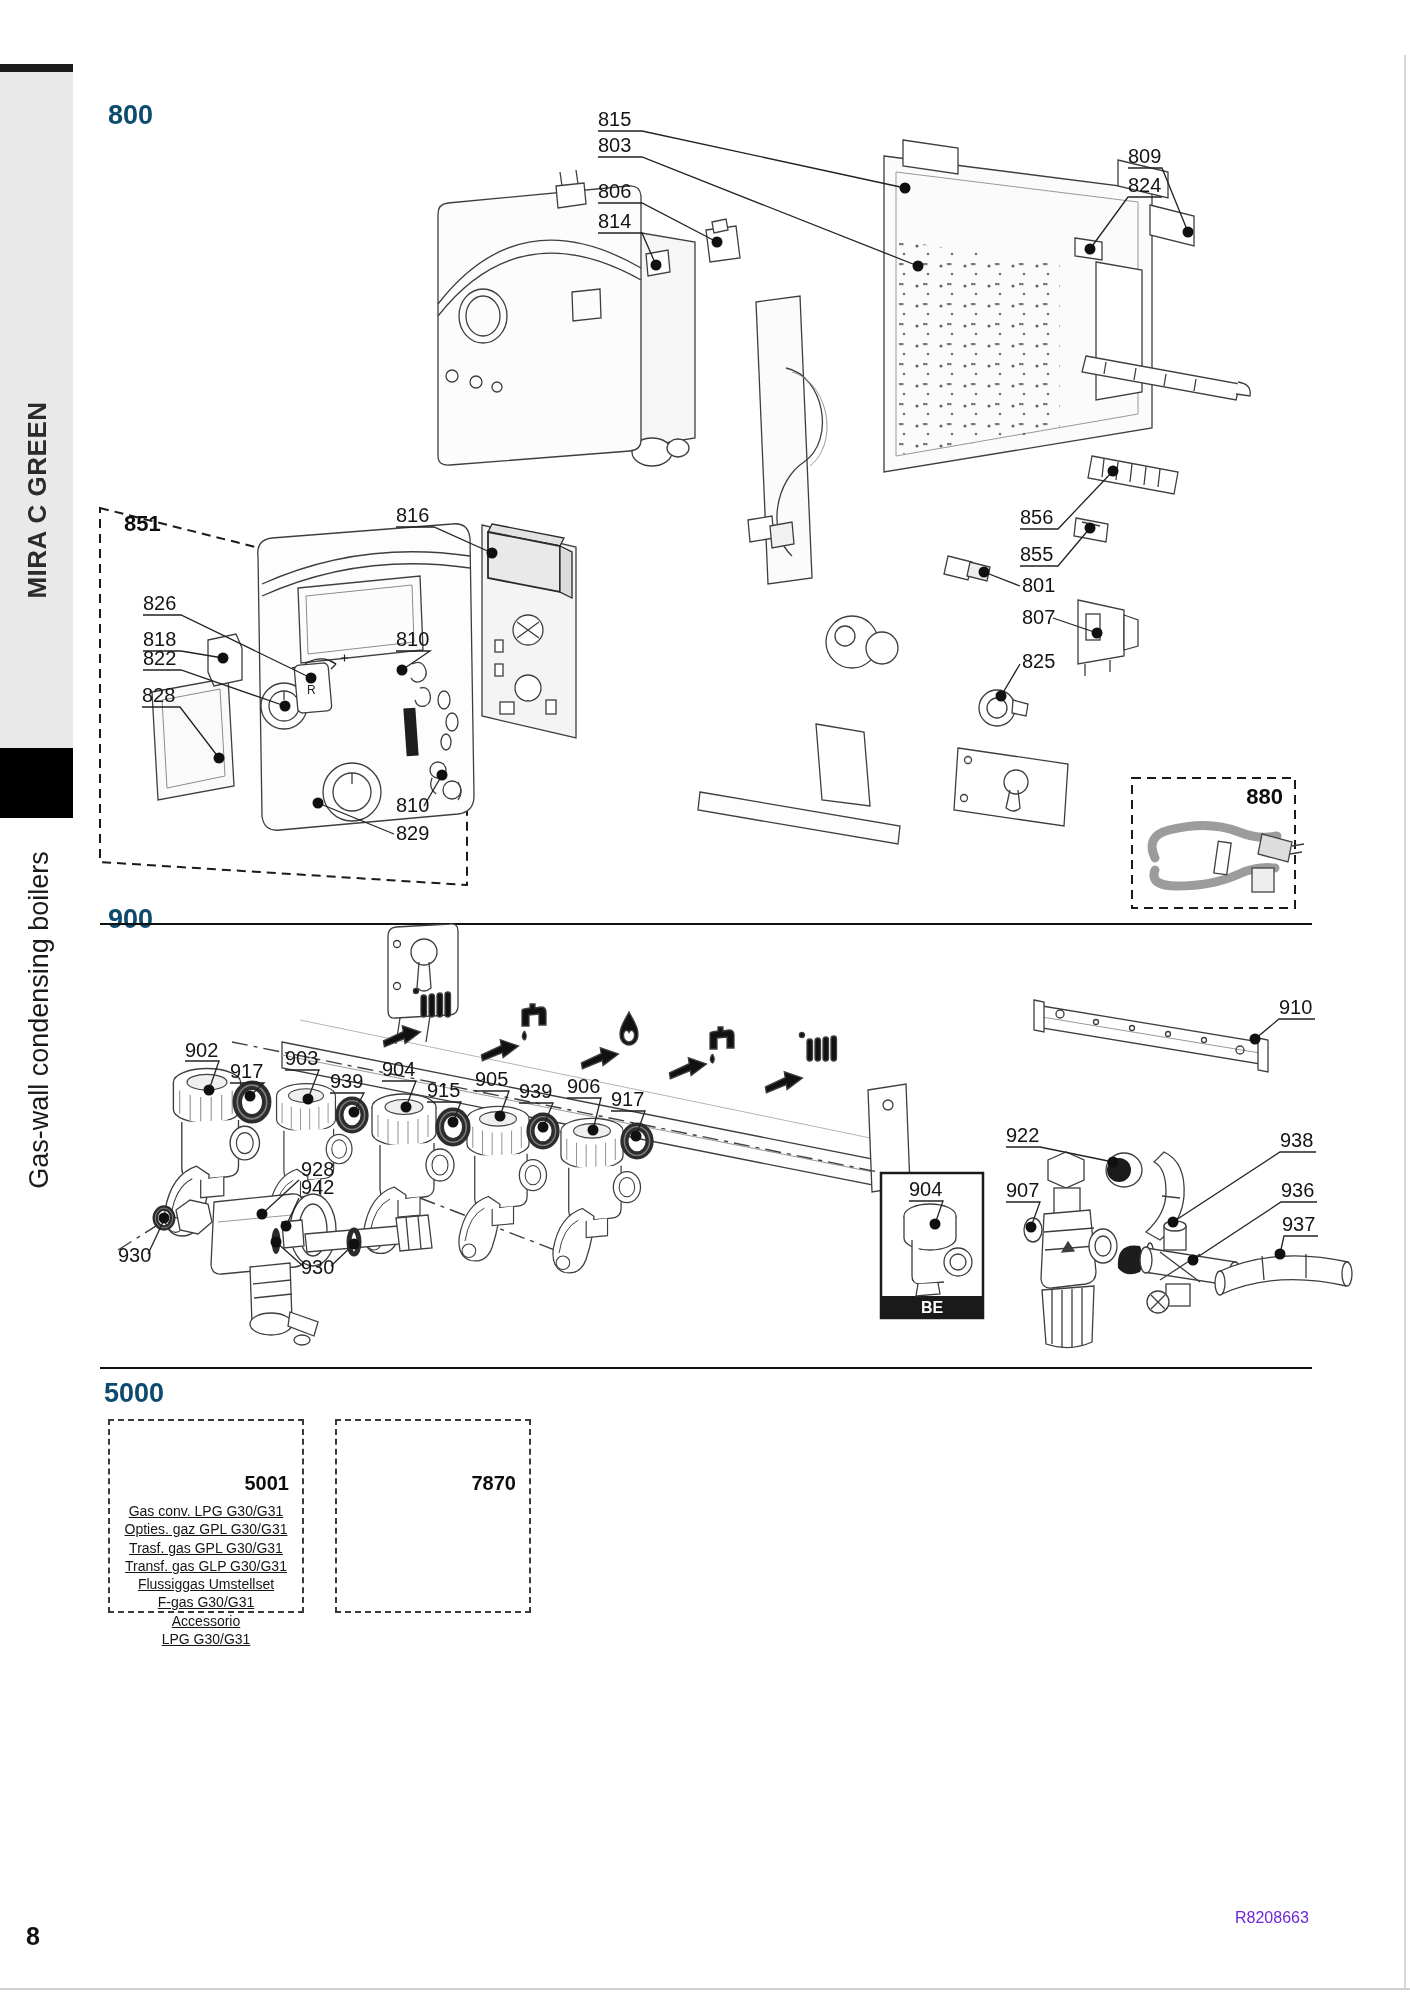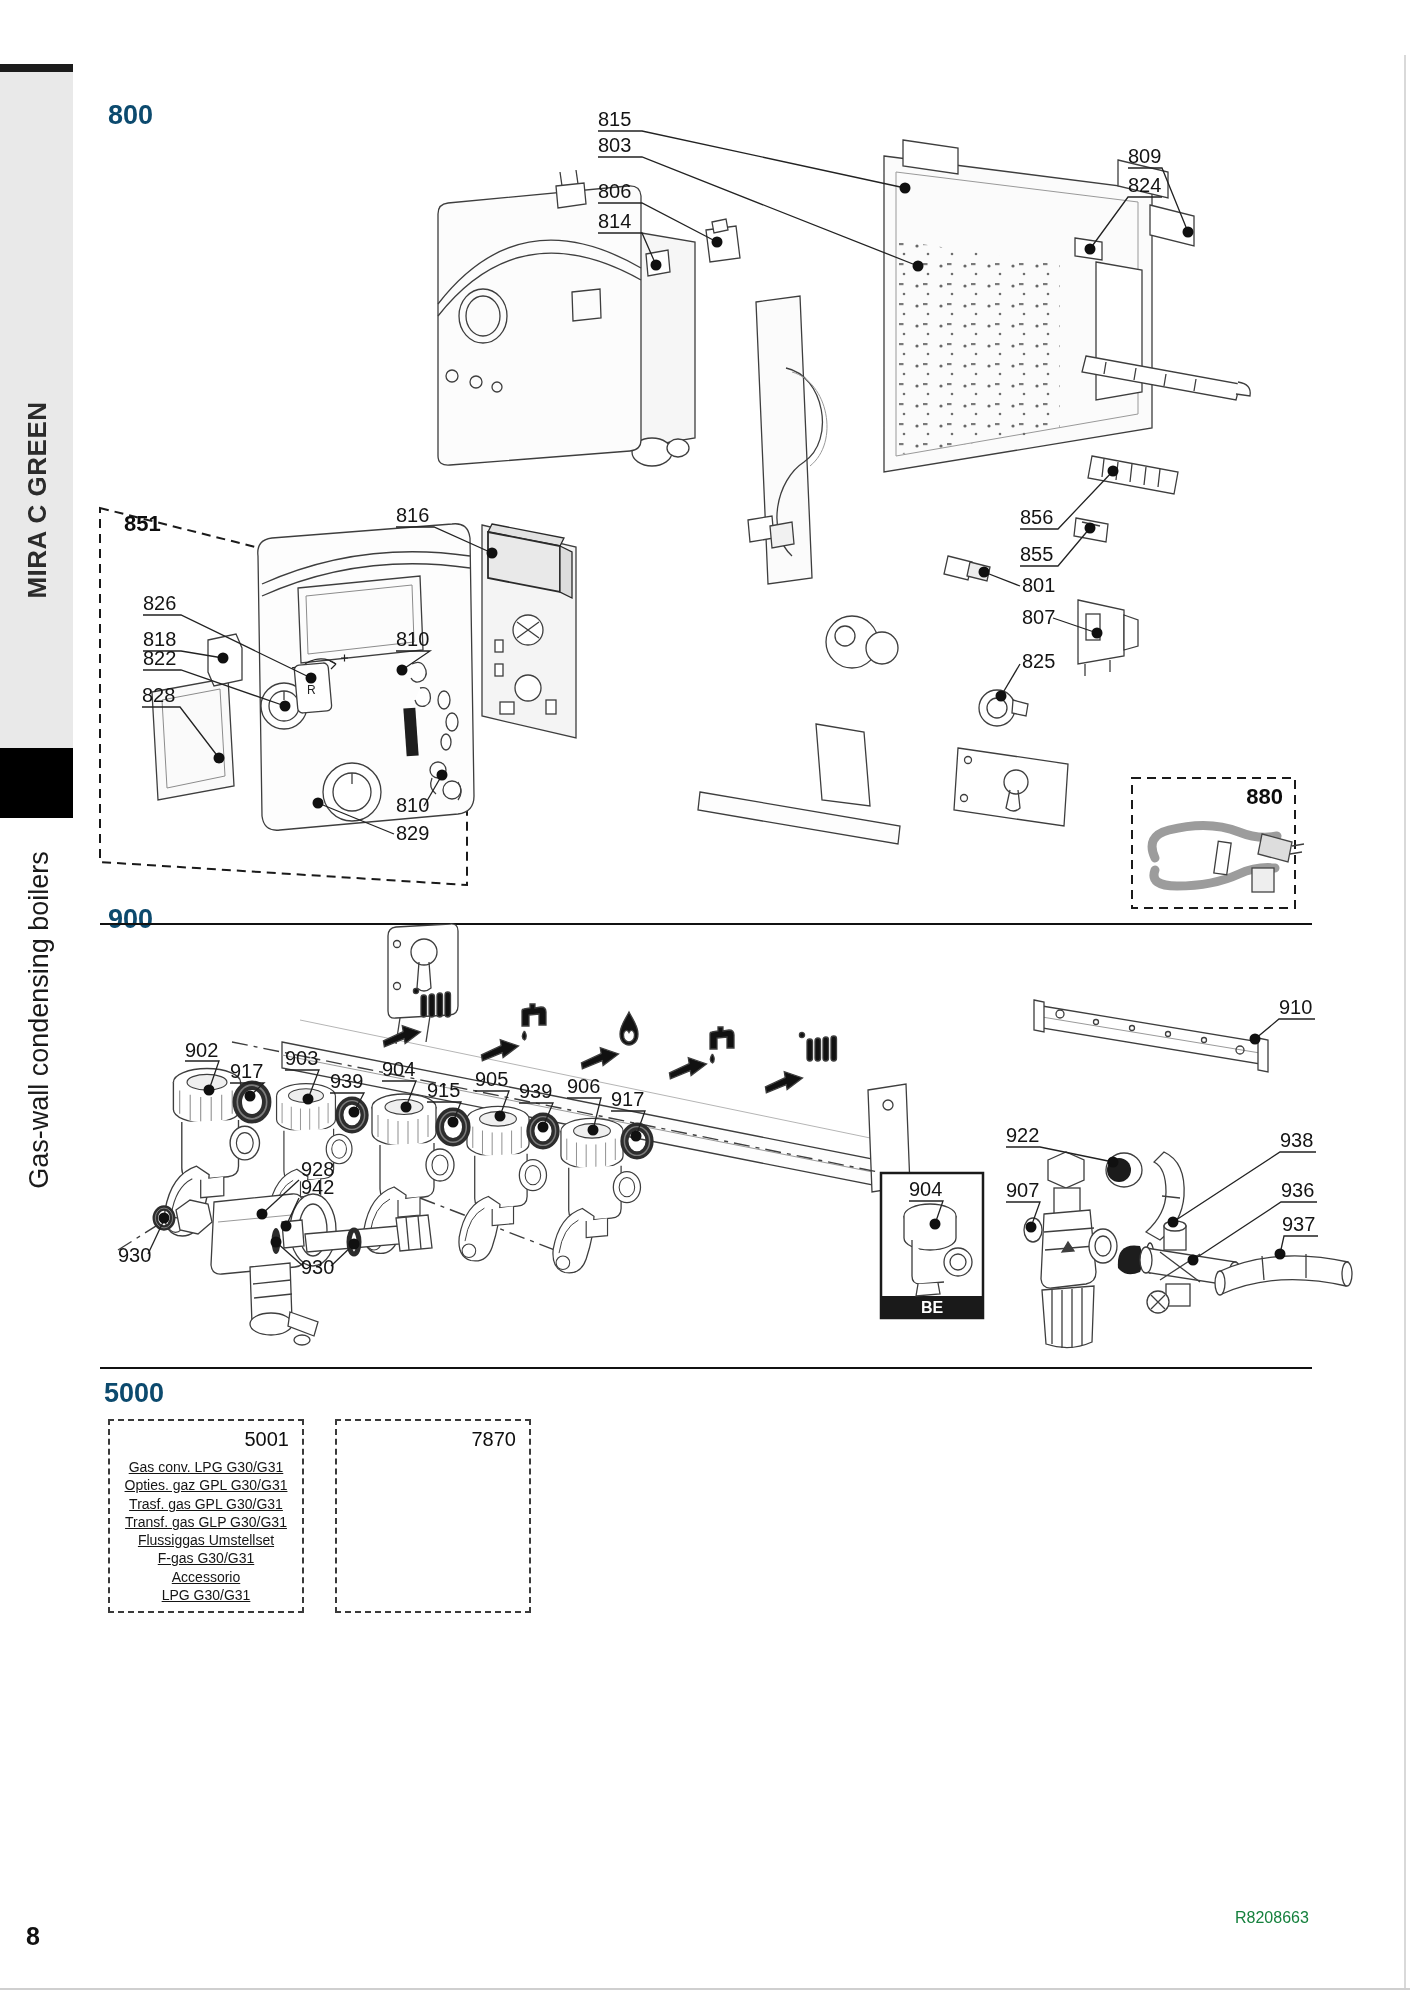--- a/index.html
+++ b/index.html
@@ -9,25 +9,25 @@
   .sb-band{position:absolute;left:0;top:72px;width:73px;height:676px;background:#e9e9e9;}
   .sb-topbar{position:absolute;left:0;top:64px;width:73px;height:8px;background:#1c1c1c;}
   .sb-square{position:absolute;left:0;top:748px;width:73px;height:70px;background:#000;}
   .vtext{position:absolute;white-space:nowrap;transform:translate(-50%,-50%) rotate(-90deg);}
   .sb-brand{left:37px;top:500px;font-size:26px;font-weight:bold;color:#2b2b2b;letter-spacing:.5px;}
   .sb-prod{left:39px;top:1020px;font-size:27px;color:#1a1a1a;}
   
   .sec-title{position:absolute;font-weight:bold;font-size:27px;color:#0c4a6e;}
   
   .dash-box{position:absolute;width:196px;height:194px;border:2px dashed #3a3a3a;box-sizing:border-box;background:#fff;}
-  .dash-box .code{text-align:right;font-weight:normal;font-size:20px;padding:7px 13px 0 0;color:#0d0d0d;}
+  .dash-box .code{text-align:right;font-weight:bold;font-size:20px;padding:7px 13px 0 0;color:#0d0d0d;margin-top:44px;}
   .dash-box .lines{margin-top:7px;text-align:center;font-size:14px;line-height:18.3px;color:#151515;text-decoration:underline;}
   
   .pg-num{position:absolute;left:26px;top:1922px;font-size:25px;font-weight:bold;color:#111;}
-  .doc-ref{position:absolute;left:1235px;top:1909px;font-size:16px;color:#15803d;}
+  .doc-ref{position:absolute;left:1235px;top:1909px;font-size:16px;color:#6d28d9;}
   
   .edge-r{position:absolute;left:1404px;top:55px;width:2px;height:1934px;background:#d9d9d9;}
   .edge-b{position:absolute;left:0;top:1988px;width:1410px;height:2px;background:#cfcfcf;}
   
   .lbl{font-family:"Liberation Sans",sans-serif;font-size:20px;fill:#141414;}
   .lblb{font-family:"Liberation Sans",sans-serif;font-size:22px;font-weight:bold;fill:#0d0d0d;}
   .lblr{font-family:"Liberation Sans",sans-serif;font-size:12px;fill:#222;}
   .be-t{font-family:"Liberation Sans",sans-serif;font-size:16px;font-weight:bold;fill:#fff;}
 </style>
 </head>

